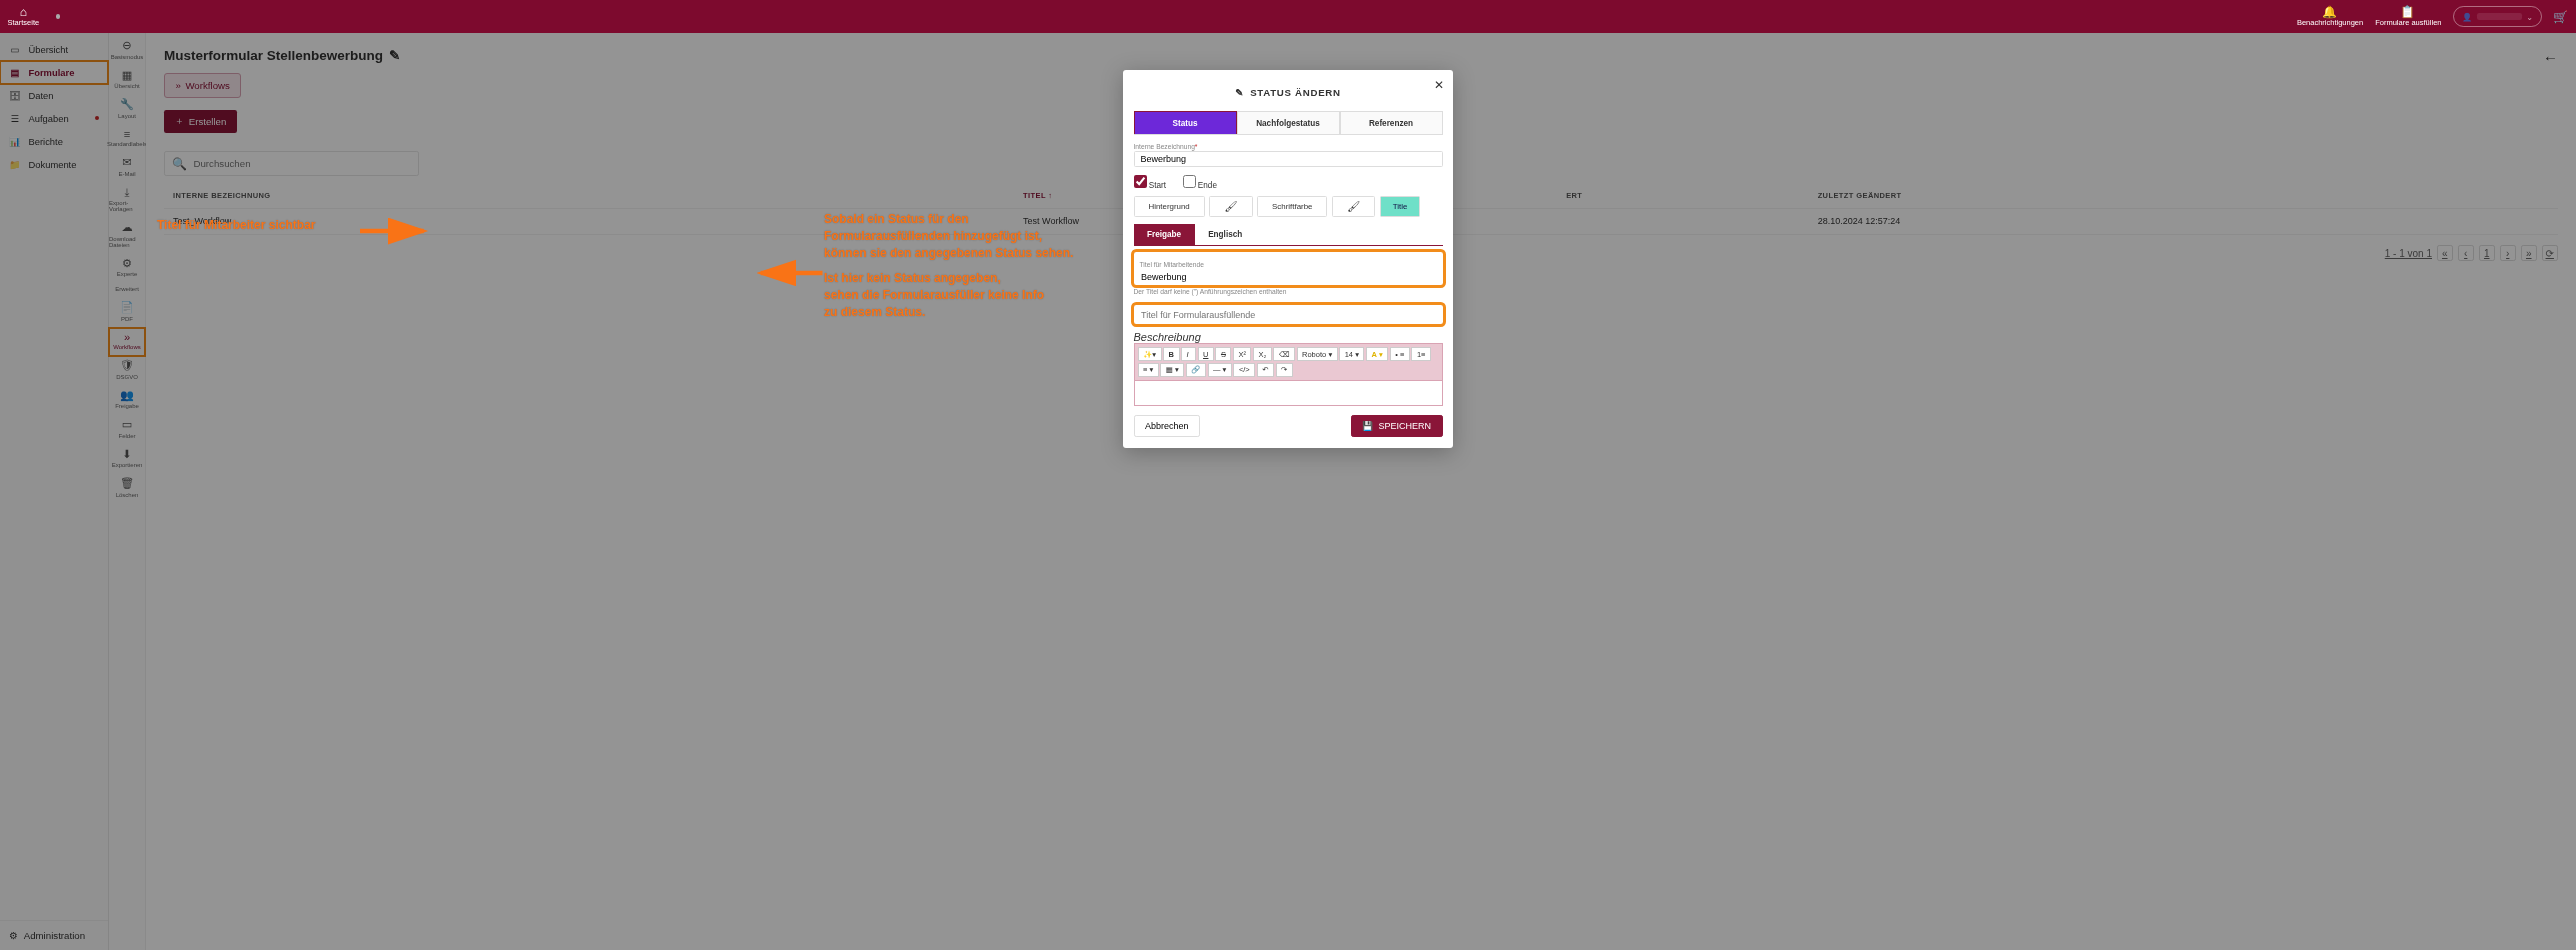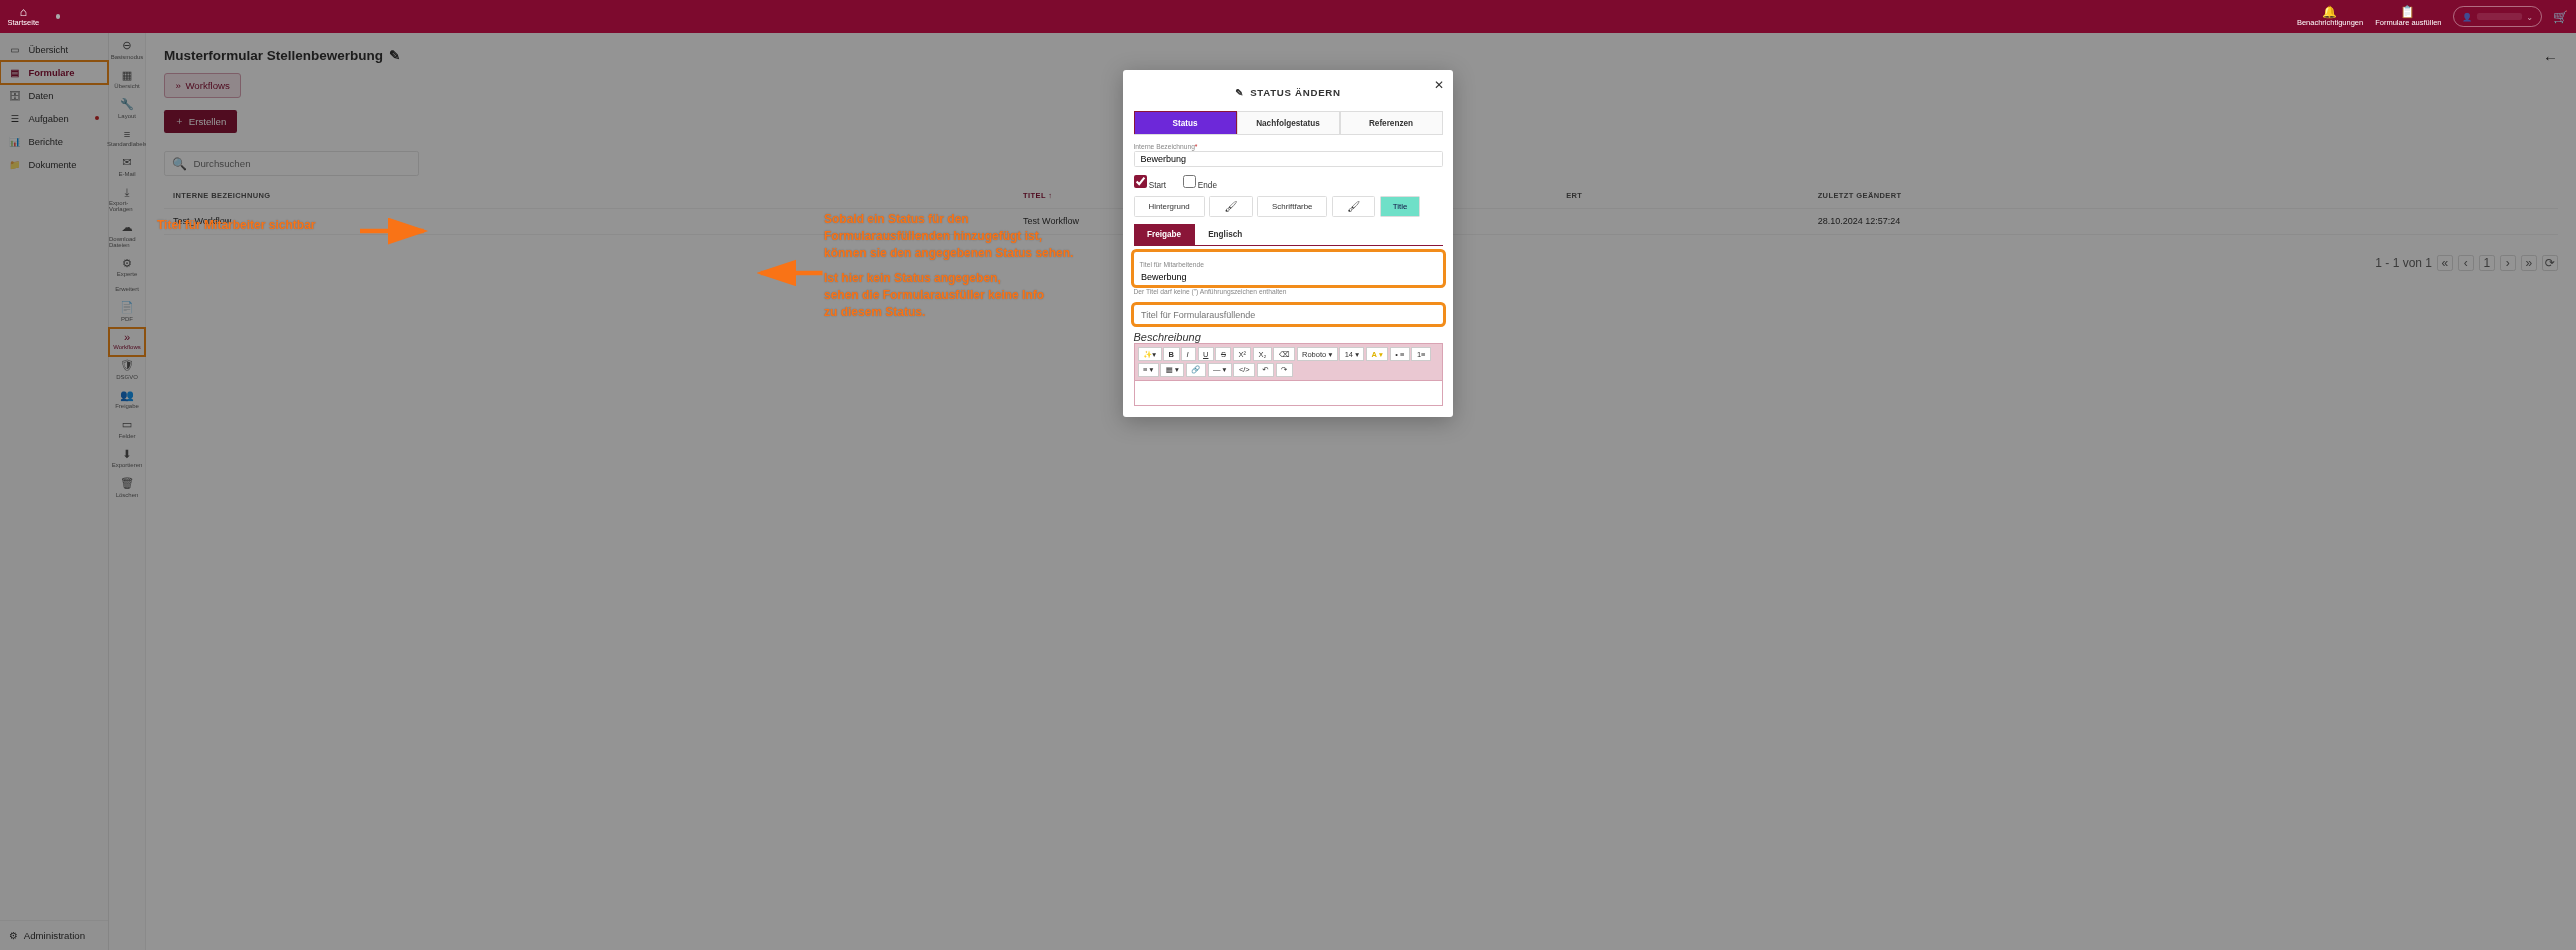--- a/index.html
+++ b/index.html
@@ -31,21 +31,21 @@
 .page-title { font-size: 13.5px; font-weight: 600; display: flex; align-items: flex-end; gap: 6px; margin-bottom: 10.5px; }
 .workflows-pill { display: inline-flex; align-items: center; gap: 4.5px; border: 0.7px solid #d9a3b3; background: #f8e9ee; color: #8a1538; padding: 6px 10.5px; border-radius: 3px; font-size: 9.7px; margin-bottom: 12px; cursor: pointer; }
 .create-btn { display: inline-flex; align-items: center; gap: 4.5px; background: #8a1538; color: #fff; border: none; padding: 5.2px 10.5px; border-radius: 2.2px; font-size: 9.7px; cursor: pointer; margin-bottom: 18px; }
 .search { display: flex; align-items: center; gap: 6px; border: 0.7px solid #e6e6e6; border-radius: 2.2px; padding: 4.5px 7.5px; width: 255px; margin-bottom: 7.5px; }
 .search input { border: none; outline: none; font-size: 9.7px; flex: 1; }
 
 .table { width: 100%; border-collapse: collapse; font-size: 9px; }
 .table th, .table td { text-align: left; padding: 7.5px 9px; border-bottom: 0.7px solid #f1f1f1; color: #333; }
 .table th { font-size: 7.5px; letter-spacing: 0.4px; color: #555; }
 .table th.sorted { color: #8a1538; }
-.pager { display: flex; align-items: center; gap: 4.5px; justify-content: flex-end; font-size: 12px; color: #666; margin-top: 20px; }
+.pager { display: flex; align-items: center; gap: 4.5px; justify-content: flex-end; font-size: 10px; color: #666; margin-top: 10px; text-decoration: underline; }
 .pager .pg-btn { border: 0.7px solid #ddd; border-radius: 2.2px; width: 16.5px; height: 16.5px; display: inline-flex; align-items: center; justify-content: center; cursor: pointer; }
 .back-arrow { position: absolute; top: 13.5px; right: 18px; font-size: 15px; cursor: pointer; }
 
 
 .mask { position: absolute; inset: 0; background: rgba(0,0,0,.42); }
 
 
 .modal { position: absolute; top: 37px; left: 50%; transform: translateX(-50%); width: 330px; background: #fff; border-radius: 3px; box-shadow: 0 4.5px 22.5px rgba(0,0,0,.25); padding-bottom: 10.5px; z-index: 10; }
 .modal .close { position: absolute; top: 7.5px; right: 9px; cursor: pointer; font-size: 12px; }
 .modal h2 { text-align: center; font-size: 9.7px; font-weight: 600; letter-spacing: 0.7px; padding: 16.5px 0 13.5px; display: flex; gap: 6px; align-items: center; justify-content: center; }
@@ -342,20 +342,27 @@
         <span class="tb">▦ ▾</span>
         <span class="tb">🔗</span>
         <span class="tb">— ▾</span>
         <span class="tb">&lt;/&gt;</span>
         <span class="tb">↶</span>
         <span class="tb">↷</span>
       </div>
       <div class="rte-body"></div>
     </div>
 
+    <div class="modal-actions">
+      <button class="btn">Abbrechen</button>
+      <button class="btn primary">
+        <span>💾</span>
+        <span>SPEICHERN</span>
+      </button>
+    </div>
   </div>
 
   <div class="annotation" style="left:157px; top:184px;">Titel für Mitarbeiter sichtbar</div>
   <svg class="arrow" style="left:360px; top:183px;" width="75" height="30" viewBox="0 0 100 40">
     <defs>
         <marker id="ah1" markerWidth="10" markerHeight="10" refX="8" refY="3" orient="auto">
           <path d="M0,0 L0,6 L9,3 z" fill="#f97316"></path>
         </marker>
       </defs>
     <path d="M0,20 L85,20" stroke="#f97316" stroke-width="6" marker-end="url(#ah1)"></path>

